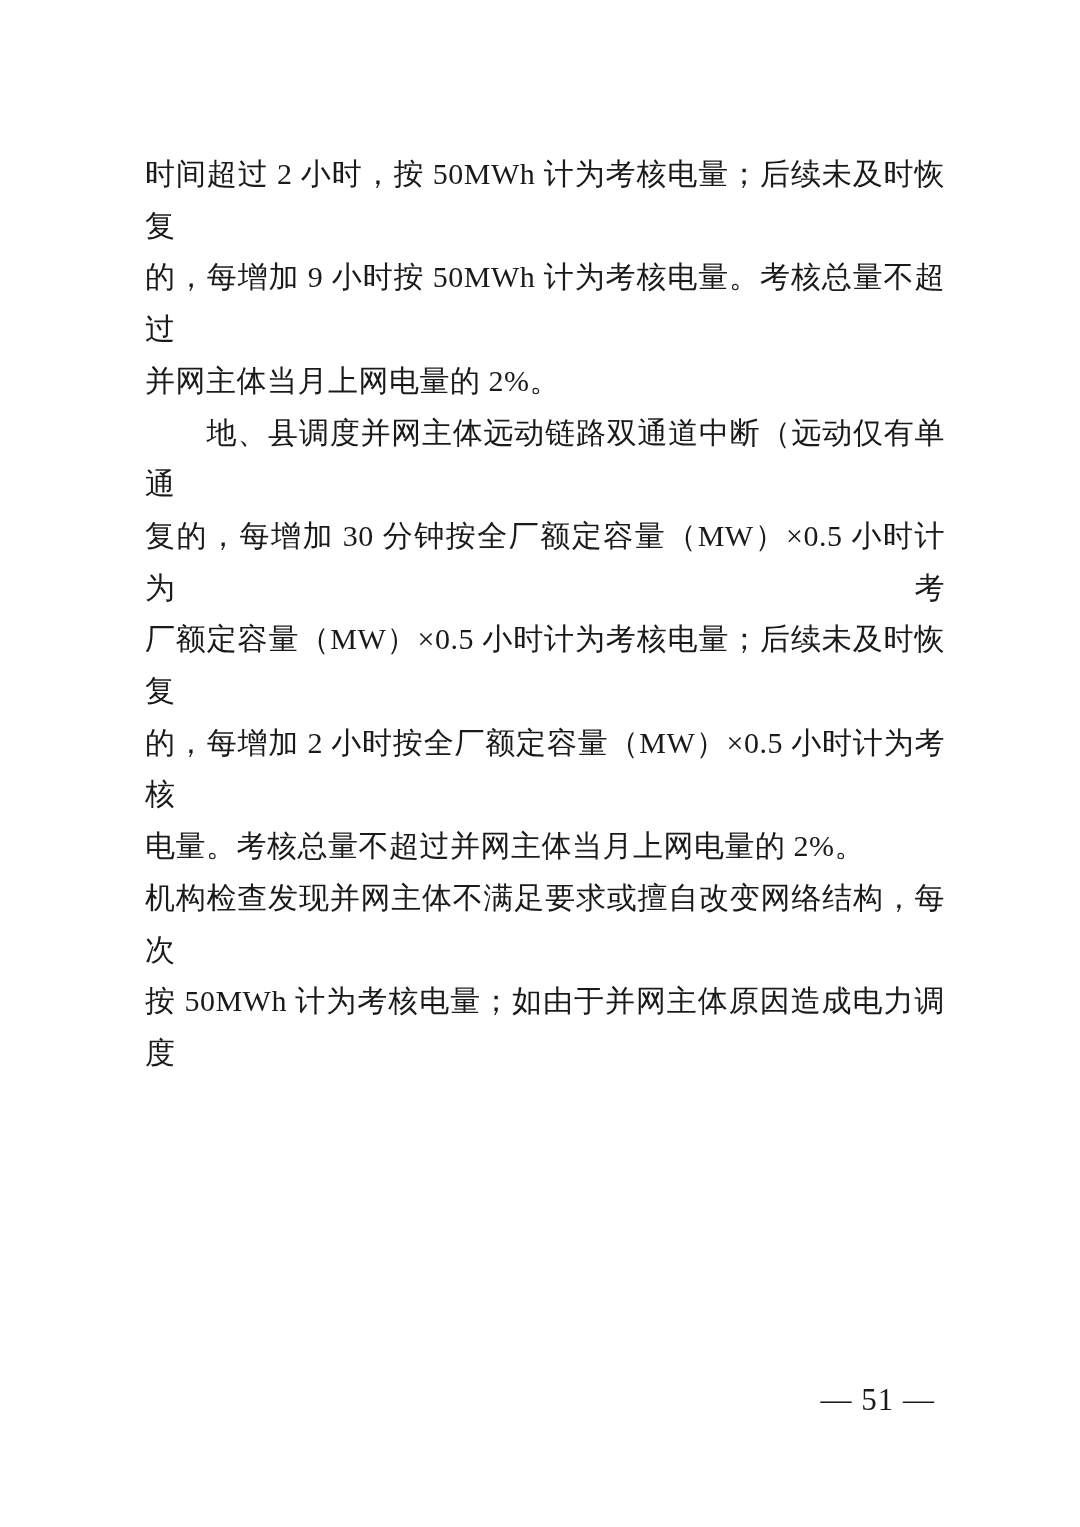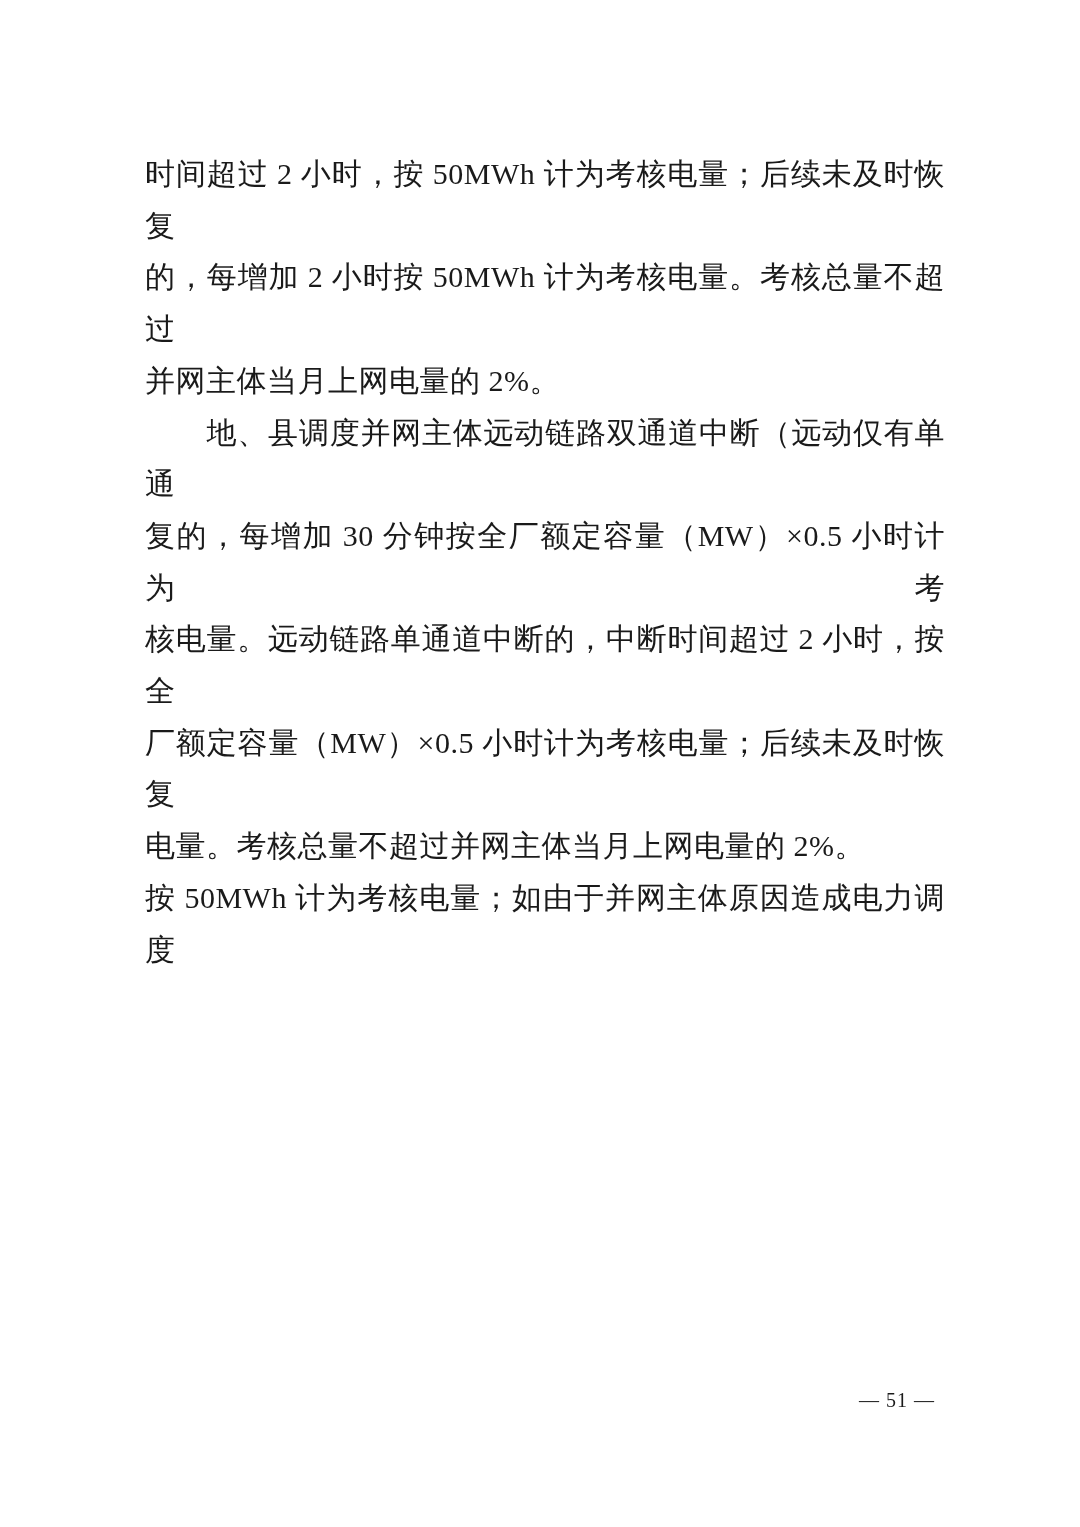--- a/index.html
+++ b/index.html
@@ -37,49 +37,50 @@
   .line.last {
     text-align: right;
     text-align-last: left;
   }
   .page-footer {
     position: absolute;
     left: 145px;
     top: 1382px;
     width: 800px;
     text-align: right;
-    font-size: 20px;
+    font-size: 31px;
     line-height: 36px;
     padding-right: 10px;
     box-sizing: border-box;
     letter-spacing: 1px;
   }
 </style>
 </head>
 <body>
 
 <div class="page">
 
   <div class="doc-body">
 
     <div>
       <div class="line">时间超过 2 小时，按 50MWh 计为考核电量；后续未及时恢复</div>
-      <div class="line">的，每增加 2 小时按 50MWh 计为考核电量。考核总量不超过</div>
+      <div class="line">的，每增加 9 小时按 50MWh 计为考核电量。考核总量不超过</div>
       <div class="line last">并网主体当月上网电量的 2%。</div>
     </div>
 
     <div>
       <div class="line">　　地、县调度并网主体远动链路双通道中断（远动仅有单通</div>
       <div class="line">复的，每增加 30 分钟按全厂额定容量（MW）×0.5 小时计为考</div>
-      <div class="line">核电量。远动链路单通道中断的，中断时间超过 2 小时，按全</div>
       <div class="line">厂额定容量（MW）×0.5 小时计为考核电量；后续未及时恢复</div>
+      <div class="line">的，每增加 2 小时按全厂额定容量（MW）×0.5 小时计为考核</div>
       <div class="line last">电量。考核总量不超过并网主体当月上网电量的 2%。</div>
     </div>
 
     <div>
+      <div class="line">机构检查发现并网主体不满足要求或擅自改变网络结构，每次</div>
       <div class="line">按 50MWh 计为考核电量；如由于并网主体原因造成电力调度</div>
 
     </div>
 
   </div>
 
   <div class="page-footer">— 51 —</div>
 
 </div>
 

